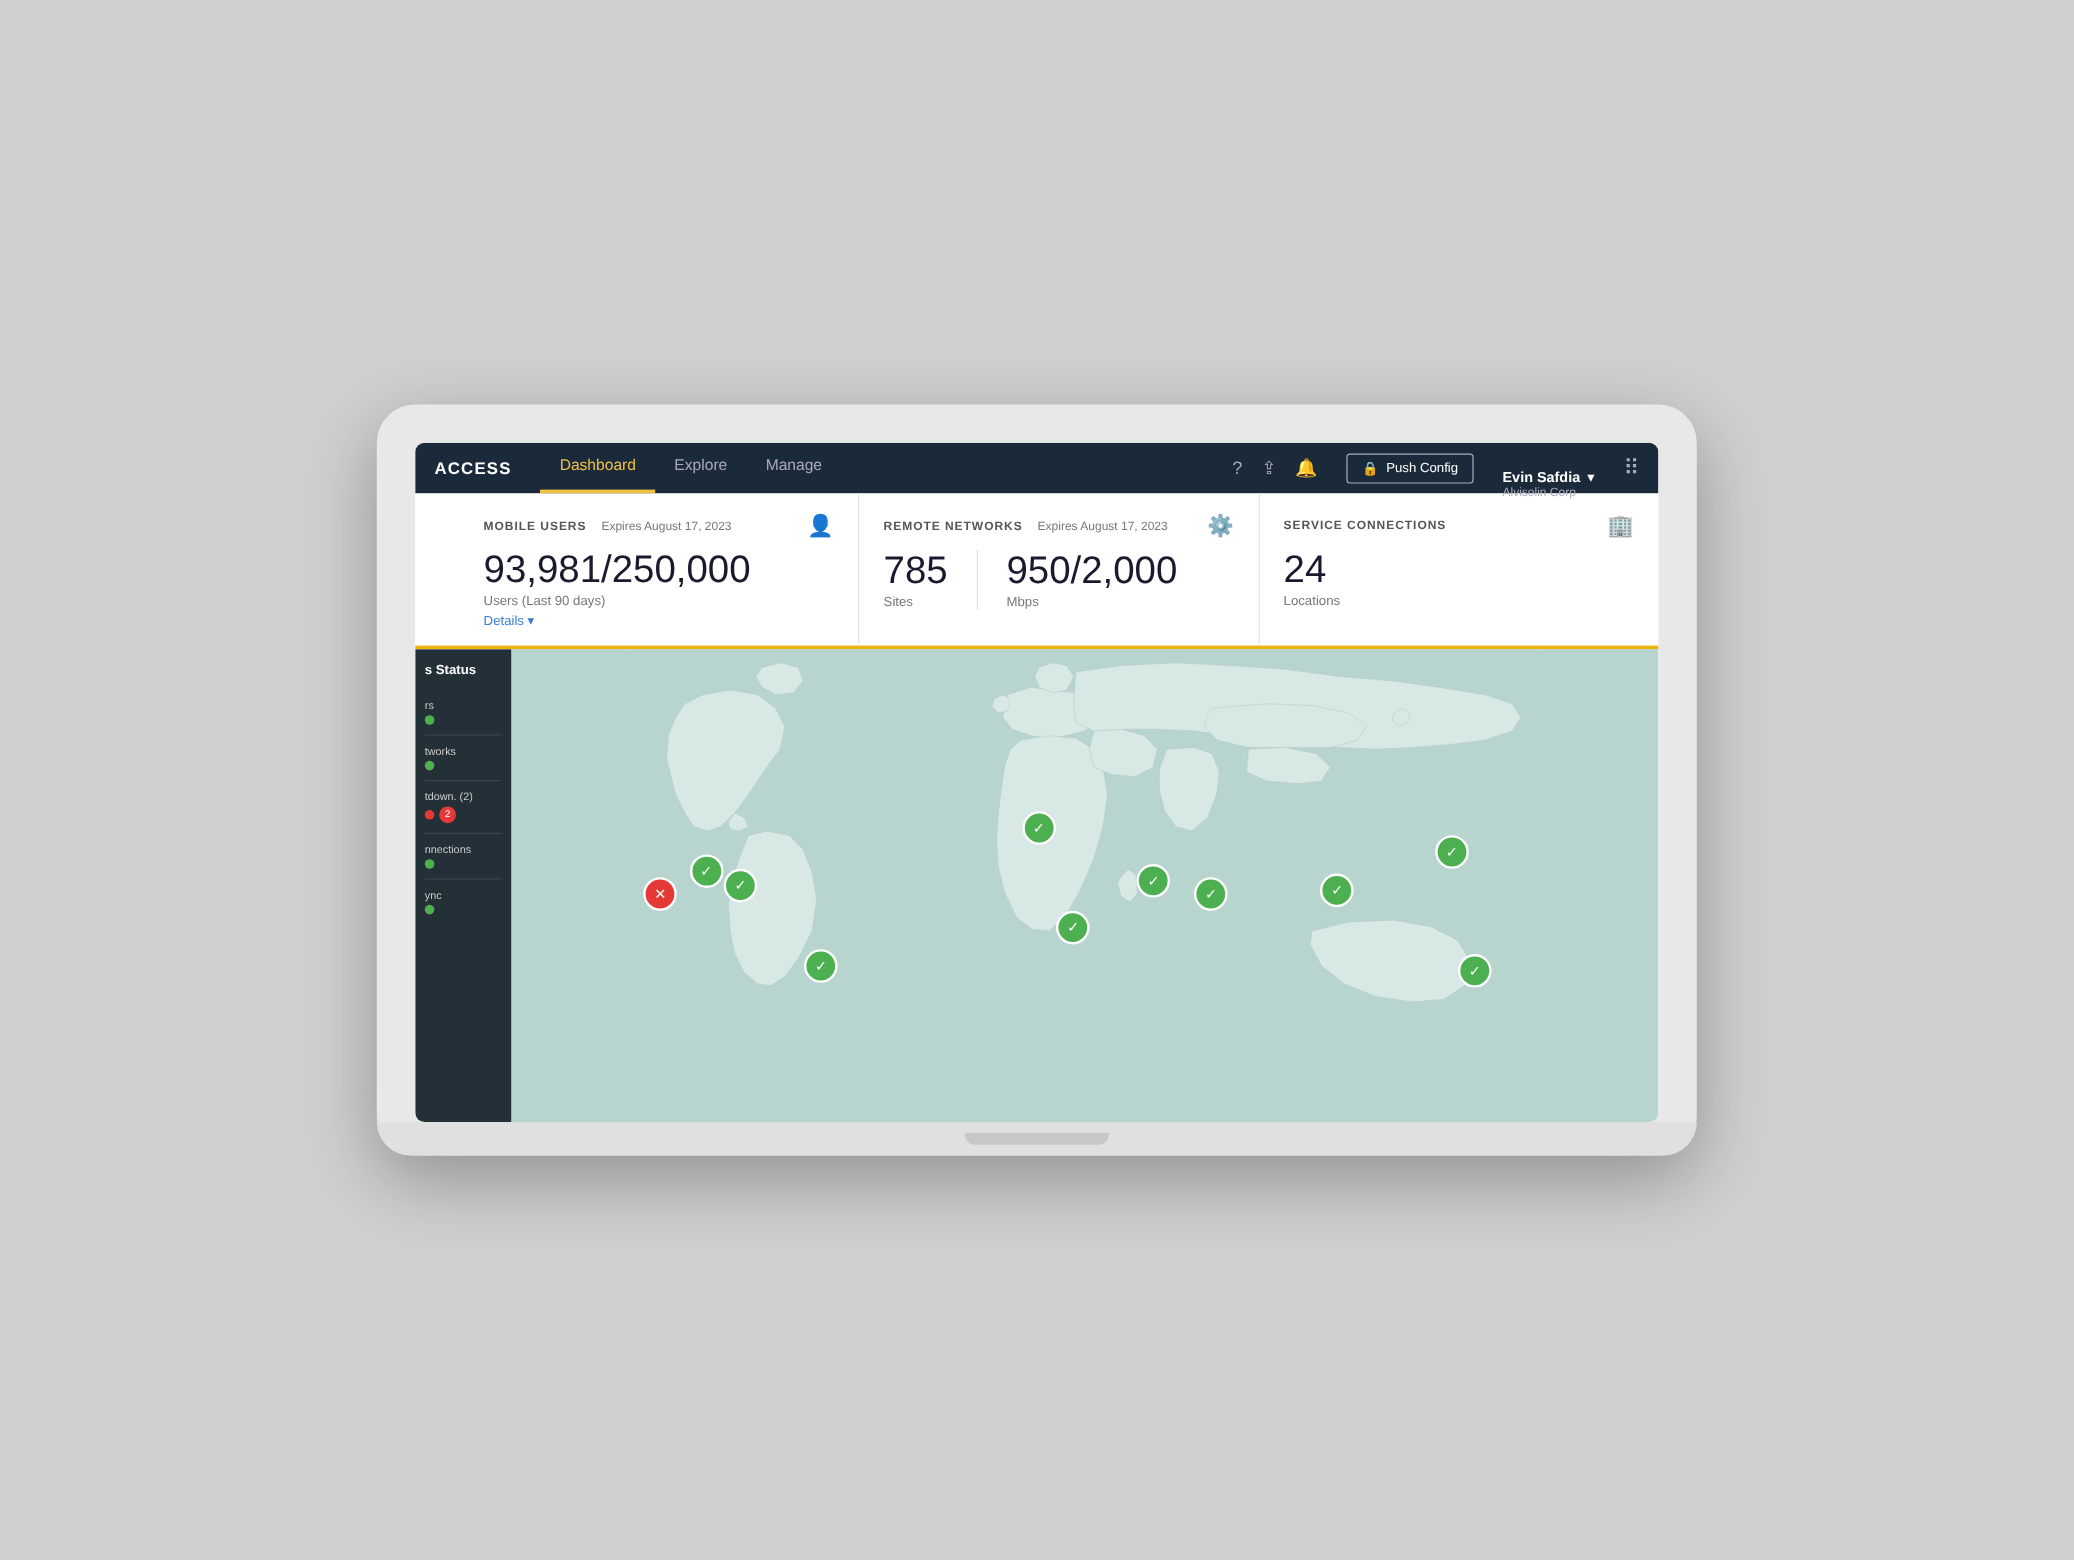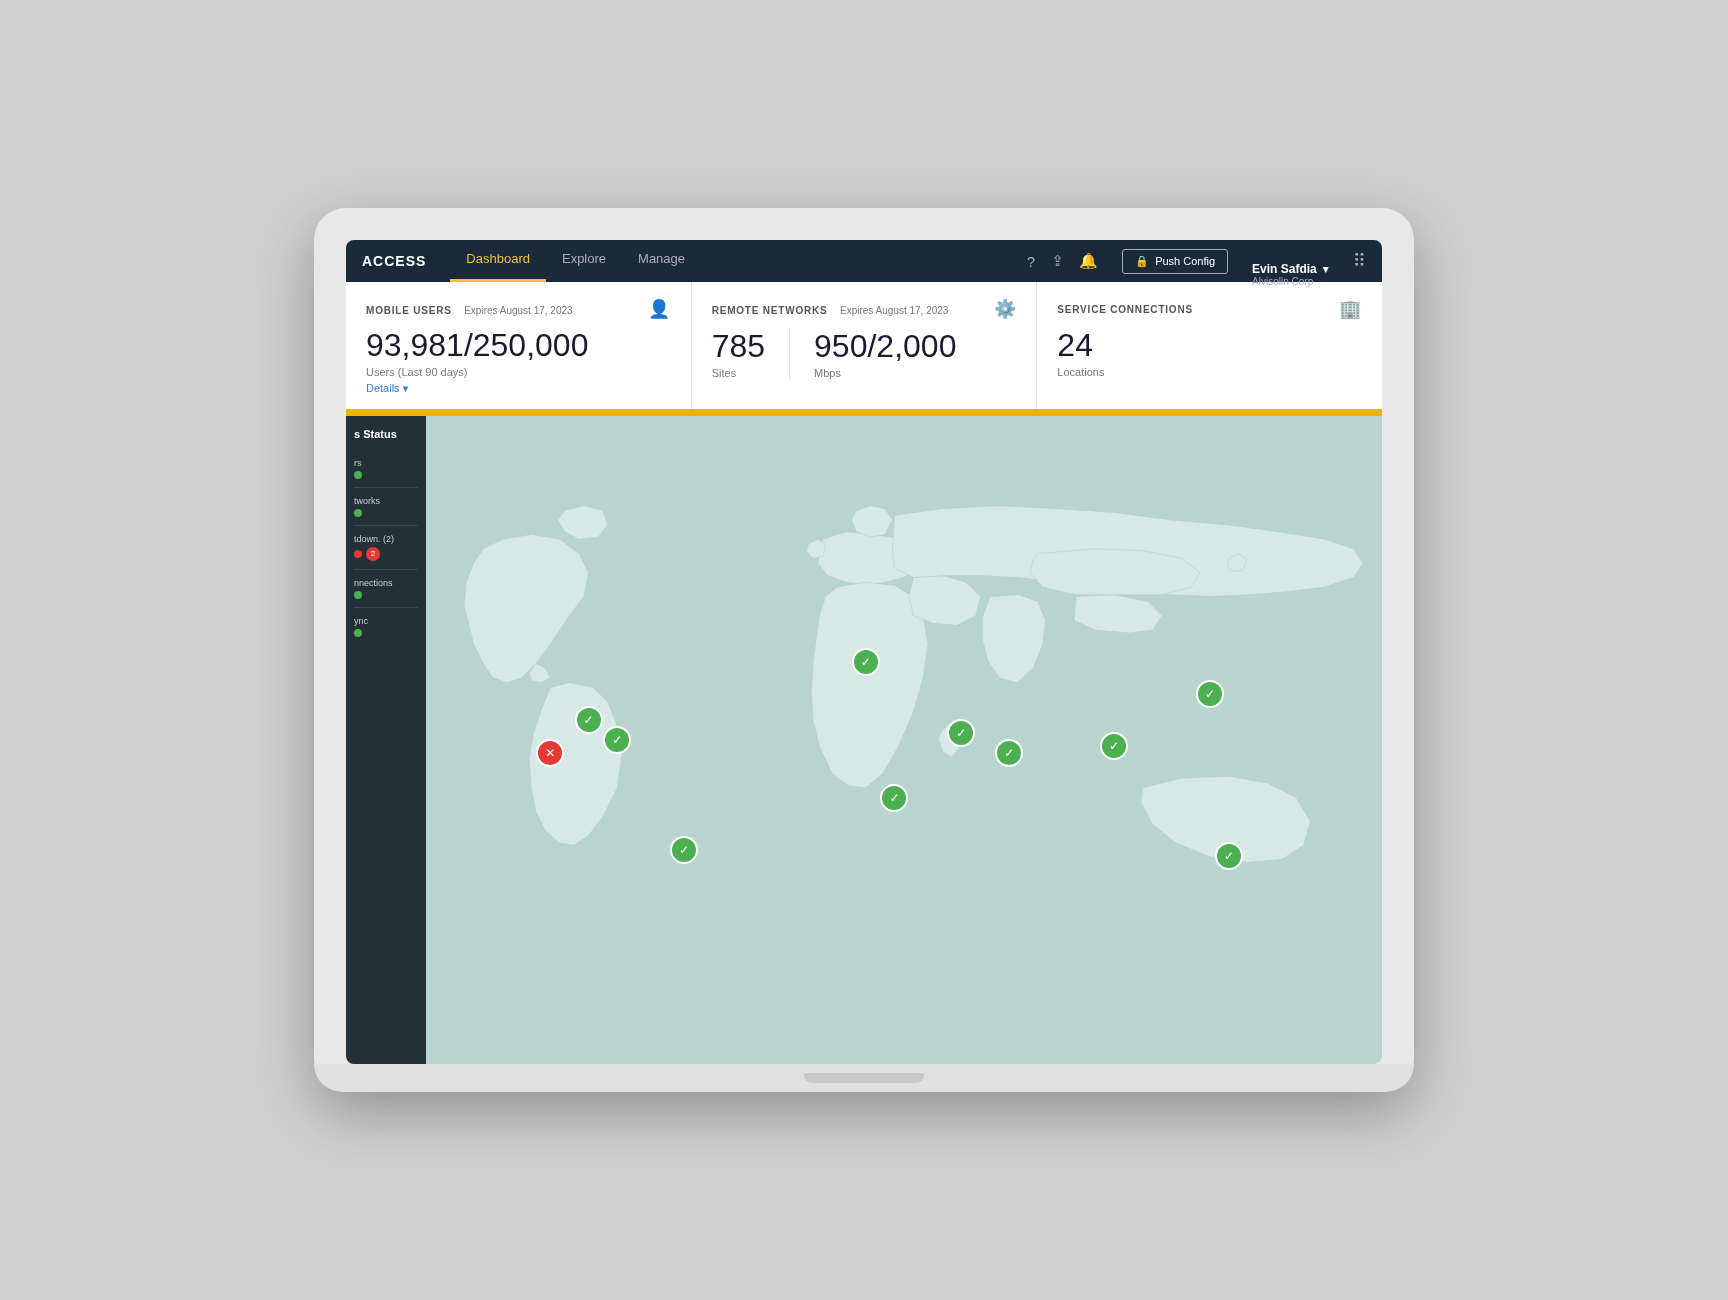--- a/index.html
+++ b/index.html
@@ -118,21 +118,22 @@
     .user-info .name { font-weight: 600; }
     .user-info .company { color: #aab; font-size: 10px; }
     .grid-icon {
       color: #aab;
       font-size: 18px;
       cursor: pointer;
     }
     
     .stats-row {
       display: flex;
-      border-bottom: 7px solid #eab308;
+      border-bottom: 3px solid #eab308;
+      padding-left: 37px;
     }
     .stat-card {
       flex: 1;
       padding: 16px 20px 14px;
       border-right: 1px solid #e5e5e5;
     }
     .stat-card:last-child { border-right: none; }
     .stat-header {
       display: flex;
       justify-content: space-between;
@@ -185,21 +186,21 @@
     .stat-detail {
       font-size: 11px;
       color: #3a7bd5;
       margin-top: 4px;
       cursor: pointer;
     }
     
     .map-section {
       display: flex;
       position: relative;
-      height: 648px;
+      height: 394px;
       background: #b8d4ce;
       overflow: hidden;
     }
     .sidebar-status {
       width: 80px;
       background: rgba(20,30,40,0.9);
       z-index: 10;
       padding: 12px 8px;
       flex-shrink: 0;
     }

